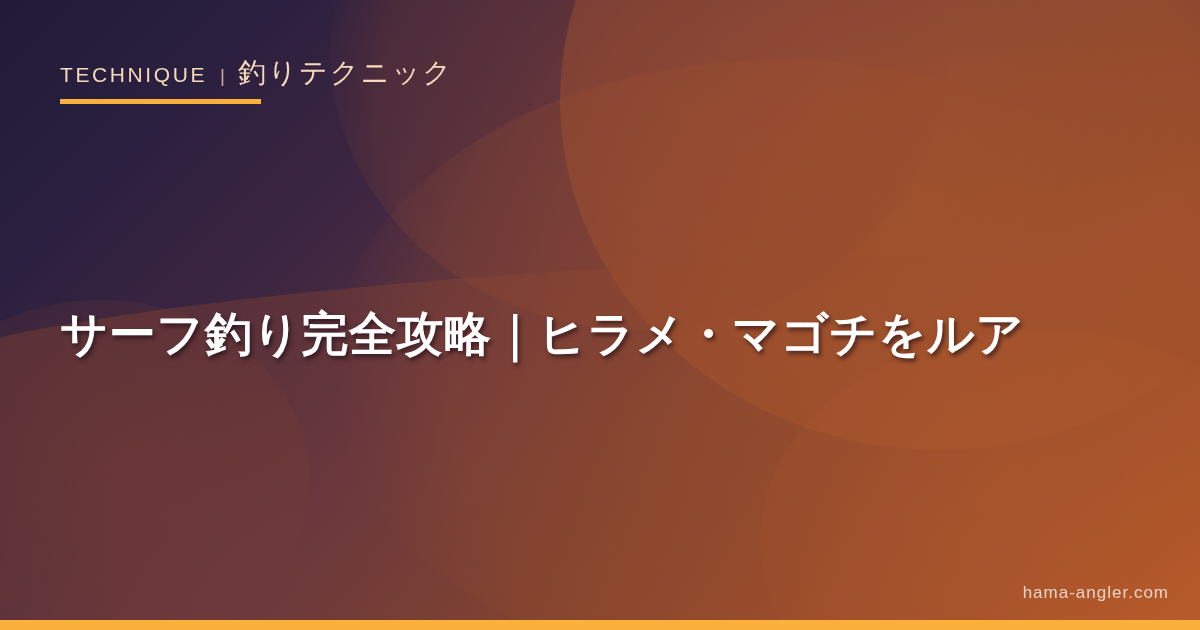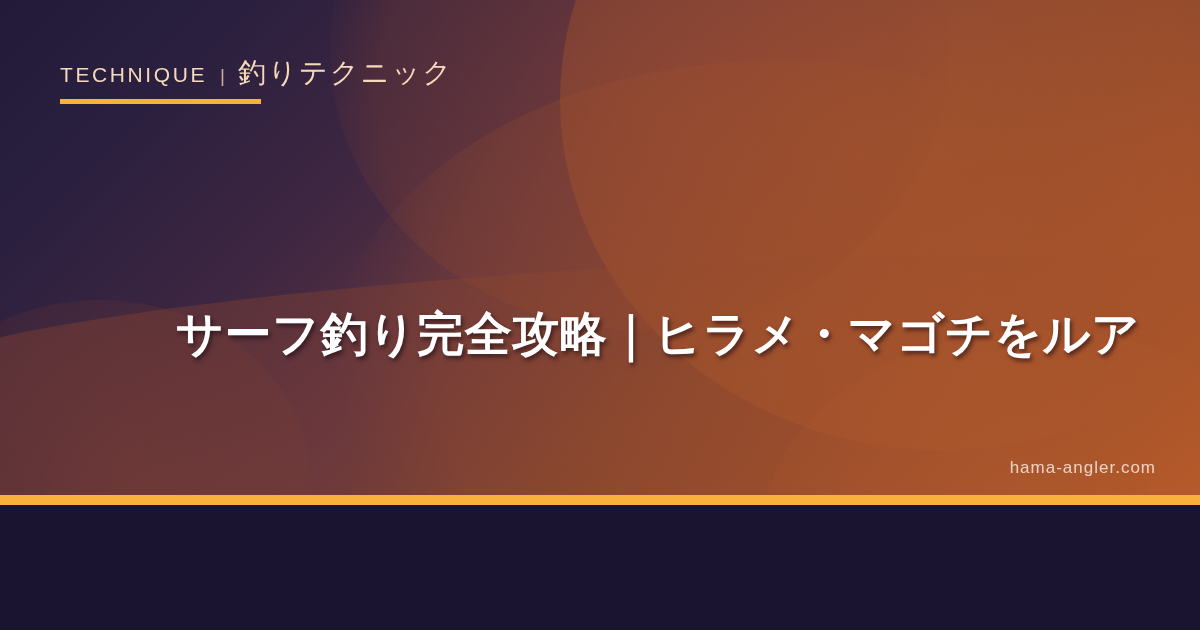--- a/index.html
+++ b/index.html
@@ -5,32 +5,31 @@
 <style>
   html, body {
     margin: 0;
     padding: 0;
     background: #1a1430;
   }
 
   .og-card {
     position: relative;
     width: 1200px;
-    height: 505px;
+    height: 630px;
     overflow: hidden;
     font-family: "Liberation Sans", "DejaVu Sans", sans-serif;
     background: linear-gradient(135deg,
                 #221a38 0%,
                 #2a1f3f 14%,
                 #3d2641 30%,
                 #5a3142 45%,
                 #7a4031 62%,
                 #9c4d2b 80%,
                 #b85a28 100%);
-    text-align: right;
   }
 
   
   .blob {
     position: absolute;
     border-radius: 50%;
     pointer-events: none;
   }
   .blob-a {
     width: 760px;
@@ -145,21 +144,21 @@
     font-weight: 700;
     line-height: 1.34;
     letter-spacing: 0.6px;
     color: #ffffff;
     text-shadow: 2px 3px 4px rgba(25, 10, 18, 0.62);
     margin-top: 48px;
   }
 
   .site-url {
     position: absolute;
-    right: 44px;
+    right: 31px;
     bottom: 27px;
     font-size: 17px;
     letter-spacing: 1.0px;
     color: rgba(255, 246, 238, 0.78);
   }
 
   .bottom-bar {
     position: absolute;
     left: 0;
     right: 0;

